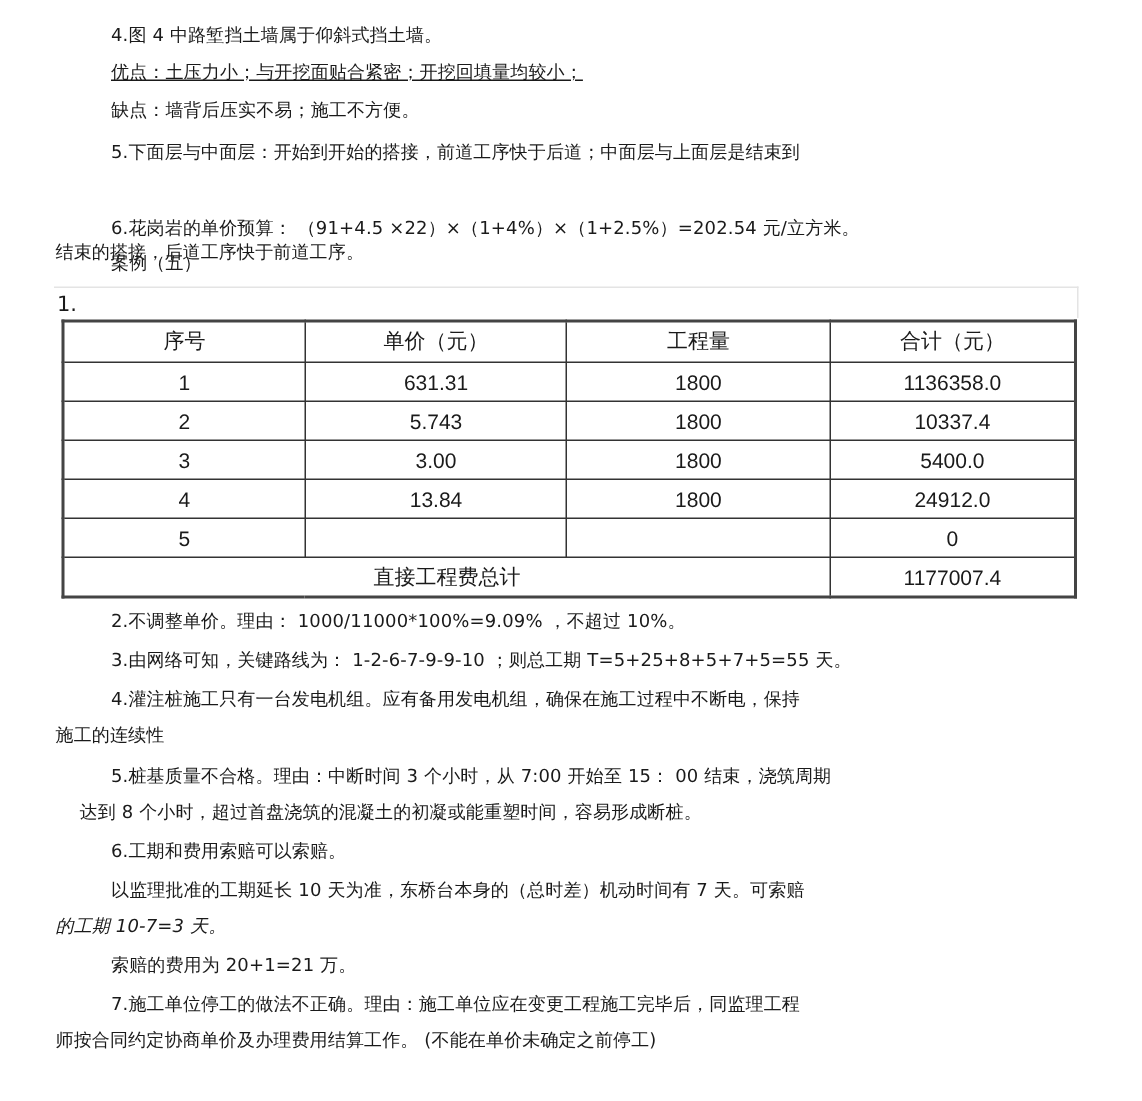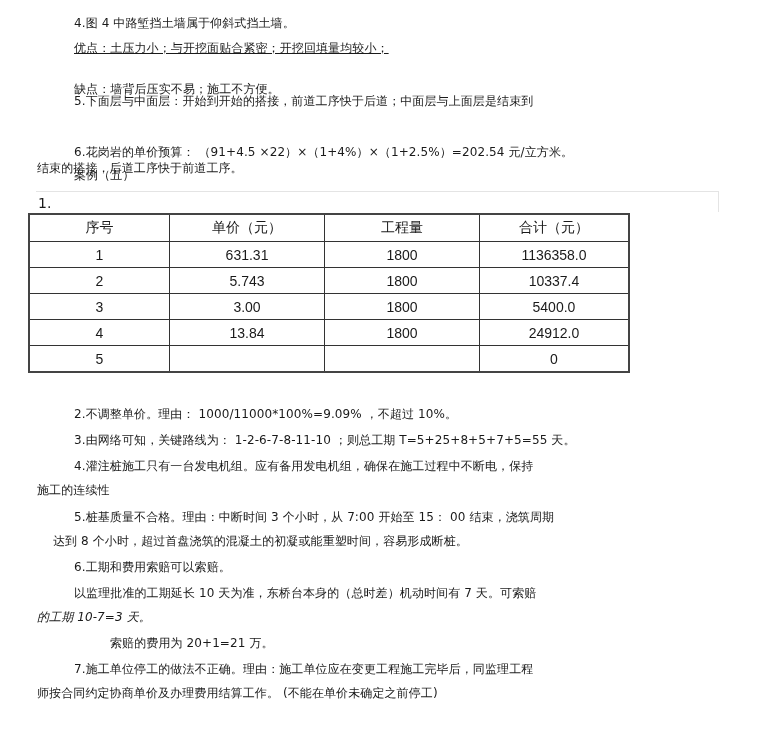--- a/index.html
+++ b/index.html
@@ -8,36 +8,36 @@
     font-family: "DejaVu Sans", "Liberation Sans", sans-serif;
     color: #1a1a1a; font-size: 14px;
   }
   .line { position: absolute; white-space: nowrap; line-height: 18px; font-size: 12px; letter-spacing: 0.1px; }
   .numbox {
     position: absolute; left: 36px; top: 191px; width: 682px; height: 20px;
     border-top: 1px solid #e4e4e4; border-right: 1px solid #e4e4e4;
   }
   .numbox span { position: absolute; left: 2px; top: 3px; font-size: 14px; }
   table.cost {
-    position: absolute; left: 28px; top: 213px; width: 602px;
+    position: absolute; left: 41px; top: 213px; width: 677px;
     border-collapse: collapse; border: 2px solid #444;
     font-family: "Liberation Sans", "DejaVu Sans", sans-serif; font-size: 14px;
   }
   table.cost td {
     border: 1px solid #333; text-align: center; height: 25px; padding: 0;
   }
   table.cost tr.hdr td { height: 26px; }
 </style>
 </head>
 <body>
 
 <div>
   <div class="line" style="left:74px; top:14px;">4.图 4 中路堑挡土墙属于仰斜式挡土墙。</div>
   <div class="line" style="left:74px; top:39px;text-decoration:underline;">优点：土压力小；与开挖面贴合紧密；开挖回填量均较小；</div>
-  <div class="line" style="left:74px; top:64px;margin-top:16px;">缺点：墙背后压实不易；施工不方便。</div>
+  <div class="line" style="left:74px; top:64px;">缺点：墙背后压实不易；施工不方便。</div>
   <div class="line" style="left:74px; top:92px;">5.下面层与中面层：开始到开始的搭接，前道工序快于后道；中面层与上面层是结束到</div>
   <div class="line" style="left:37px; top:115px;margin-top:44px;">结束的搭接，后道工序快于前道工序。</div>
   <div class="line" style="left:74px; top:143px;">6.花岗岩的单价预算：  （91+4.5 ×22）×（1+4%）×（1+2.5%）=202.54 元/立方米。</div>
   <div class="line" style="left:74px; top:166px;">案例（五）</div>
 
   <div class="numbox">
     <span>1.</span>
   </div>
 
   <table class="cost">
@@ -77,28 +77,32 @@
       <td>13.84</td>
       <td>1800</td>
       <td>24912.0</td>
     </tr>
     <tr>
       <td>5</td>
       <td></td>
       <td></td>
       <td>0</td>
     </tr>
+    <tr>
+      <td colspan="3">直接工程费总计</td>
+      <td>1177007.4</td>
+    </tr>
   </tbody>
     </table>
 
   <div class="line" style="left:74px; top:405px;">2.不调整单价。理由：    1000/11000*100%=9.09% ，不超过   10%。</div>
-  <div class="line" style="left:74px; top:431px;">3.由网络可知，关键路线为：    1-2-6-7-8-11-10 ；则总工期   T=5+25+8+5+7+5=55   天。</div>
+  <div class="line" style="left:74px; top:431px;">3.由网络可知，关键路线为：    1-2-6-7-9-9-10 ；则总工期   T=5+25+8+5+7+5=55   天。</div>
   <div class="line" style="left:74px; top:457px;">4.灌注桩施工只有一台发电机组。应有备用发电机组，确保在施工过程中不断电，保持</div>
   <div class="line" style="left:37px; top:481px;">施工的连续性</div>
   <div class="line" style="left:74px; top:508px;">5.桩基质量不合格。理由：中断时间      3 个小时，从   7:00 开始至  15： 00 结束，浇筑周期</div>
   <div class="line" style="left:37px; top:532px;margin-left:16px;">达到  8 个小时，超过首盘浇筑的混凝土的初凝或能重塑时间，容易形成断桩。</div>
   <div class="line" style="left:74px; top:558px;">6.工期和费用索赔可以索赔。</div>
   <div class="line" style="left:74px; top:584px;">以监理批准的工期延长     10 天为准，东桥台本身的（总时差）机动时间有        7 天。可索赔</div>
   <div class="line" style="left:37px; top:608px;font-style:italic;">的工期  10-7=3 天。</div>
-  <div class="line" style="left:74px; top:634px;margin-left:36px;">索赔的费用为   20+1=21 万。</div>
+  <div class="line" style="left:74px; top:634px;">索赔的费用为   20+1=21 万。</div>
   <div class="line" style="left:74px; top:660px;text-align:right;">7.施工单位停工的做法不正确。理由：施工单位应在变更工程施工完毕后，同监理工程</div>
   <div class="line" style="left:37px; top:684px;">师按合同约定协商单价及办理费用结算工作。       (不能在单价未确定之前停工)</div>
 </div>
 
 </body></html>

